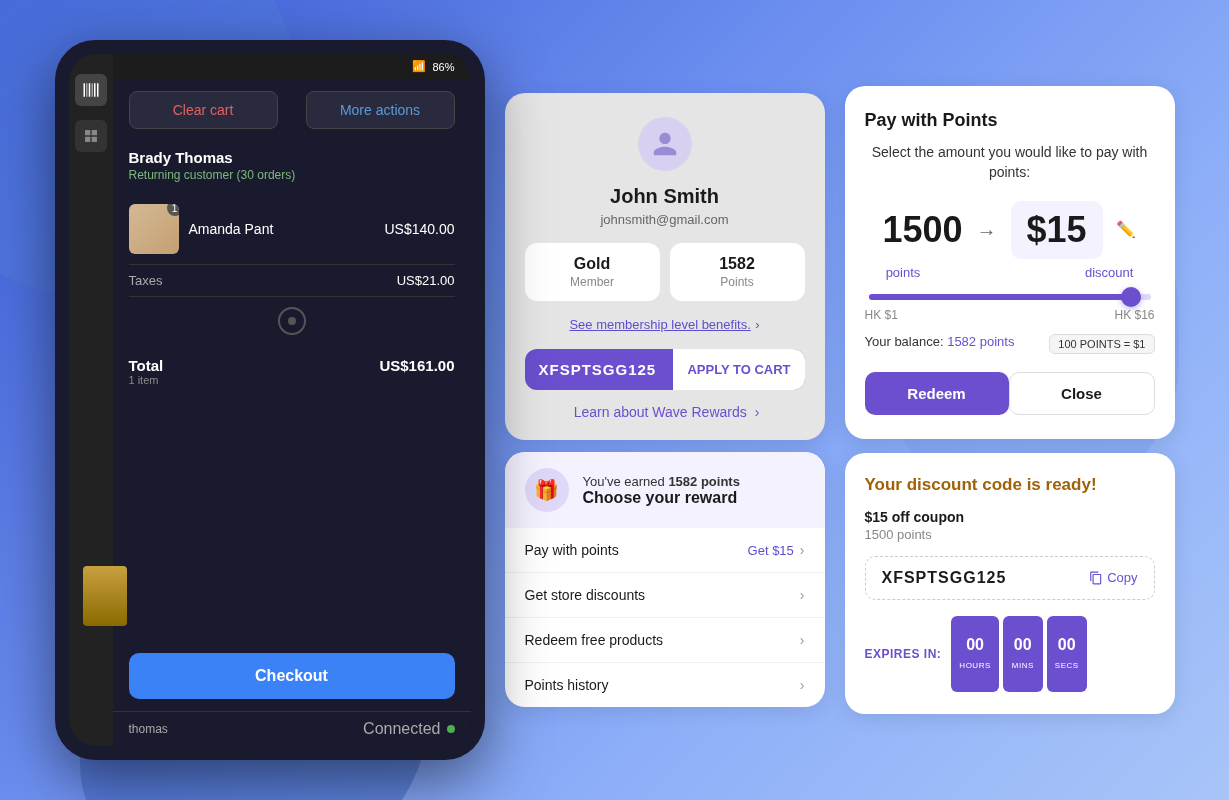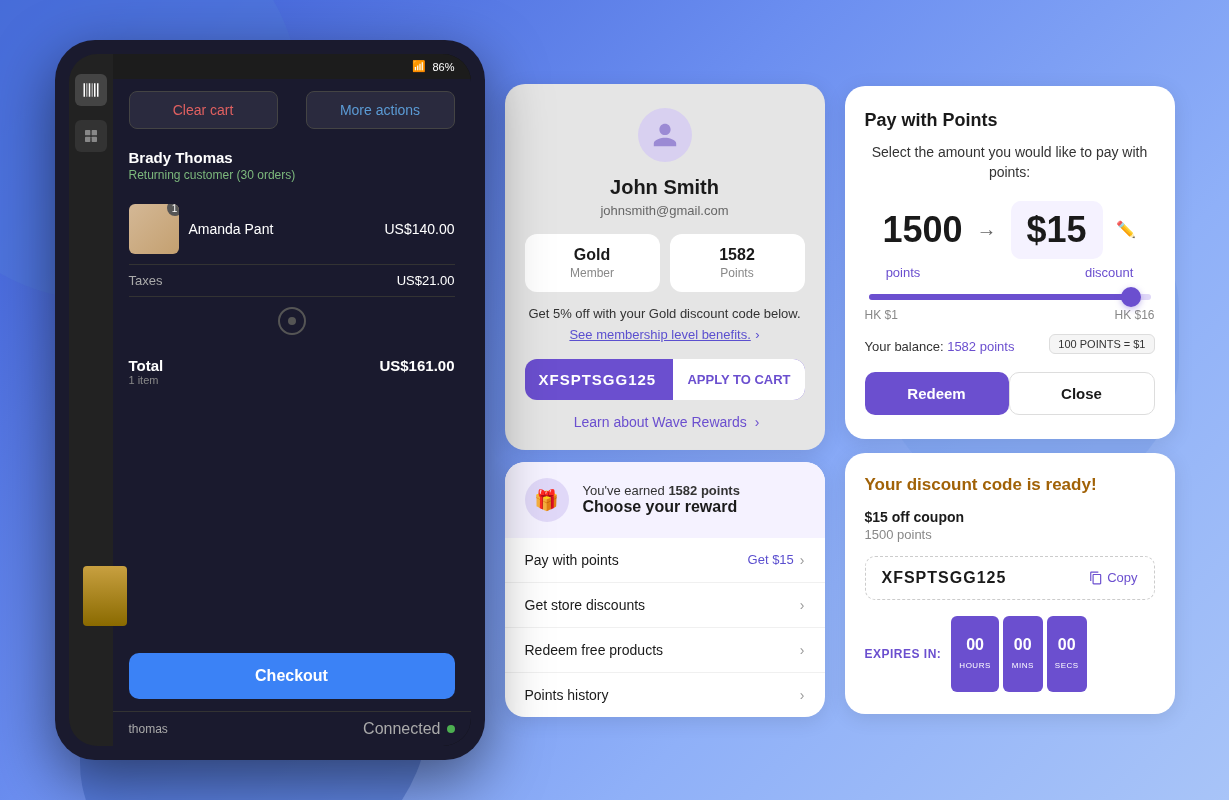--- a/index.html
+++ b/index.html
@@ -541,21 +541,21 @@
     .slider-range {
       display: flex;
       justify-content: space-between;
       font-size: 12px;
       color: #888;
       margin-bottom: 12px;
     }
     .balance-row {
       display: flex;
       justify-content: space-between;
-      align-items: flex-end;
+      align-items: flex-start;
       margin-bottom: 18px;
       font-size: 13px;
     }
     .balance-label { color: #333; }
     .balance-value { color: #6b4fcf; font-weight: 500; }
     .rate-badge {
       background: #f5f5f5;
       border: 1px solid #ddd;
       border-radius: 6px;
       padding: 3px 8px;
@@ -775,21 +775,20 @@
       <div class="membership-row">
         <div class="membership-box">
           <div class="membership-title">Gold</div>
           <div class="membership-sub">Member</div>
         </div>
         <div class="membership-box">
           <div class="membership-title">1582</div>
           <div class="membership-sub">Points</div>
         </div>
       </div>
-      <div class="discount-text">Get 5% off with your Gold discount code below.</div>
       <div class="see-benefits">
         <a>See membership level benefits.</a>
         <span style="color:#5b4fcf;font-size:13px;"> ›</span>
       </div>
       <div class="coupon-row">
         <div class="coupon-code">XFSPTSGG125</div>
         <button class="apply-btn">APPLY TO CART</button>
       </div>
       <div class="learn-link">
         <span>Learn about Wave Rewards</span>

